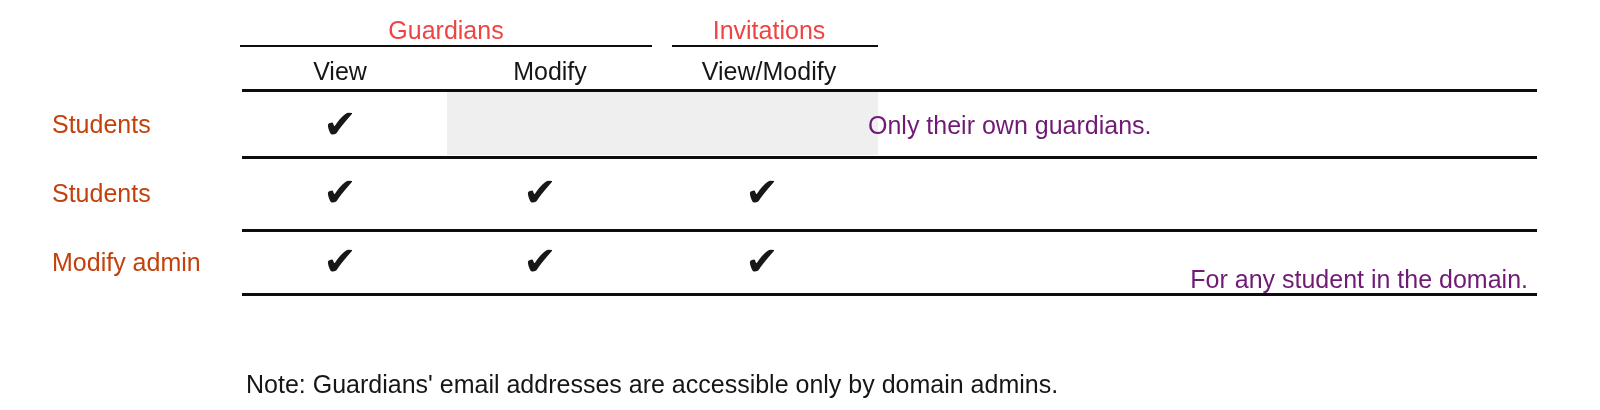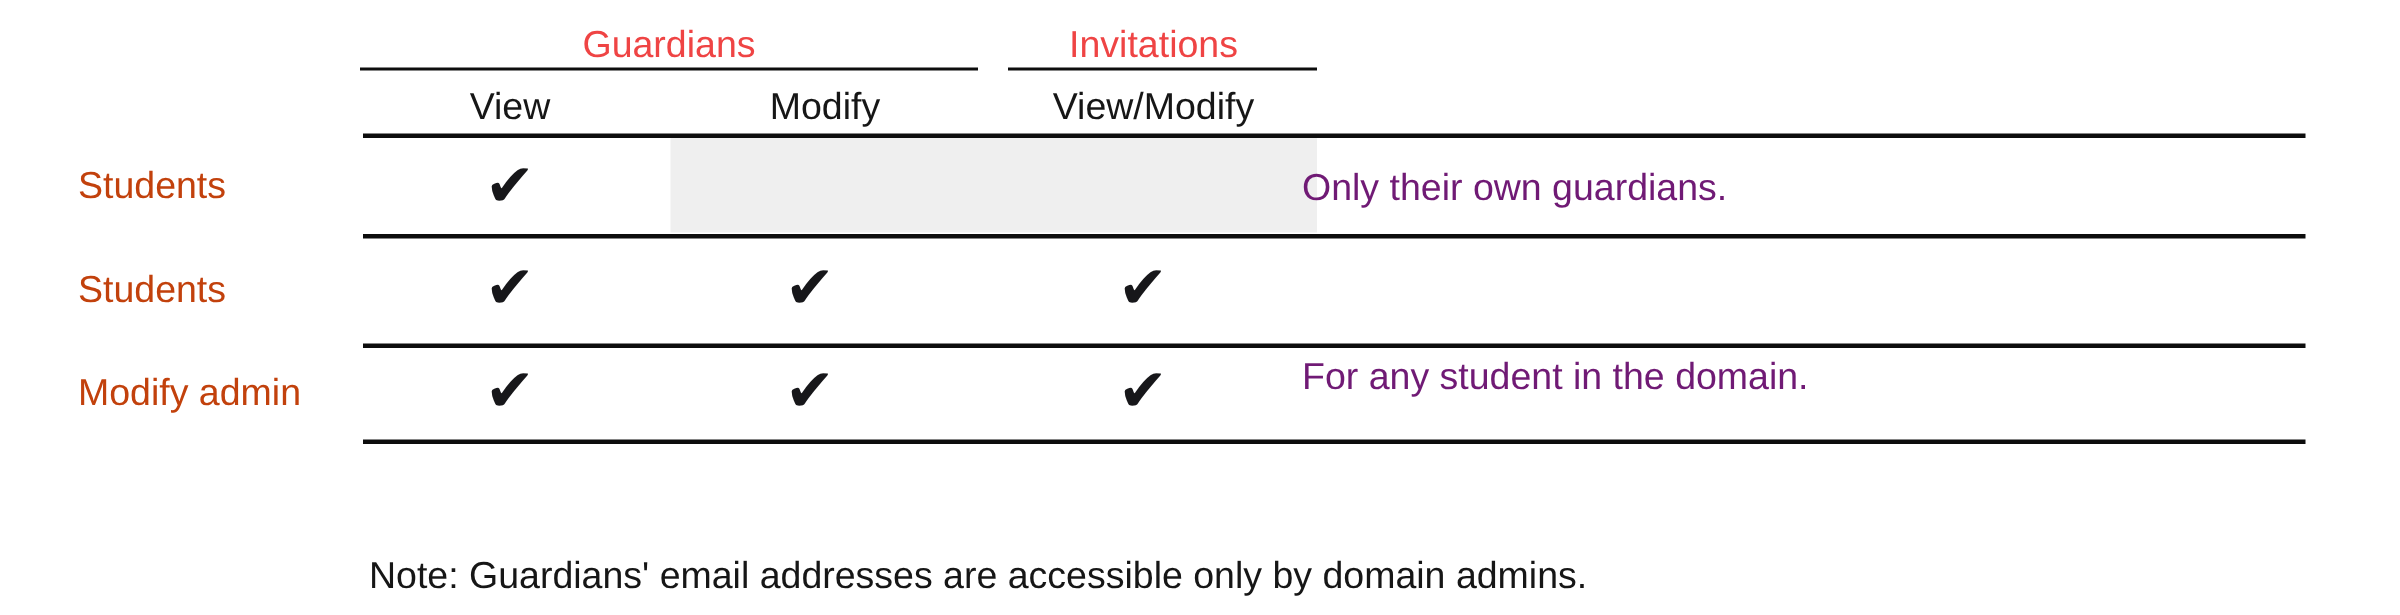--- a/index.html
+++ b/index.html
@@ -141,19 +141,19 @@
   <div class="rule" style="left:242px; top:229px; width:1295px;"></div>
 
   <div class="row-label" style="left:52px; top:248px;">Modify admin</div>
 
   <div class="check" style="left:310px; top:241px;">✔</div>
 
   <div class="check" style="left:510px; top:241px;">✔</div>
 
   <div class="check" style="left:732px; top:241px;">✔</div>
 
-  <div class="desc" style="left:868px; top:236px;">For any student in the domain.</div>
+  <div class="desc" style="left:868px; top:264px;text-align:right;">For any student in the domain.</div>
 
   <div class="rule" style="left:242px; top:293px; width:1295px;"></div>
 
   <div class="note" style="left:246px; top:339px;">Note: Guardians' email addresses are accessible only by domain admins.</div>
 
 </div>
 
 </body></html>

